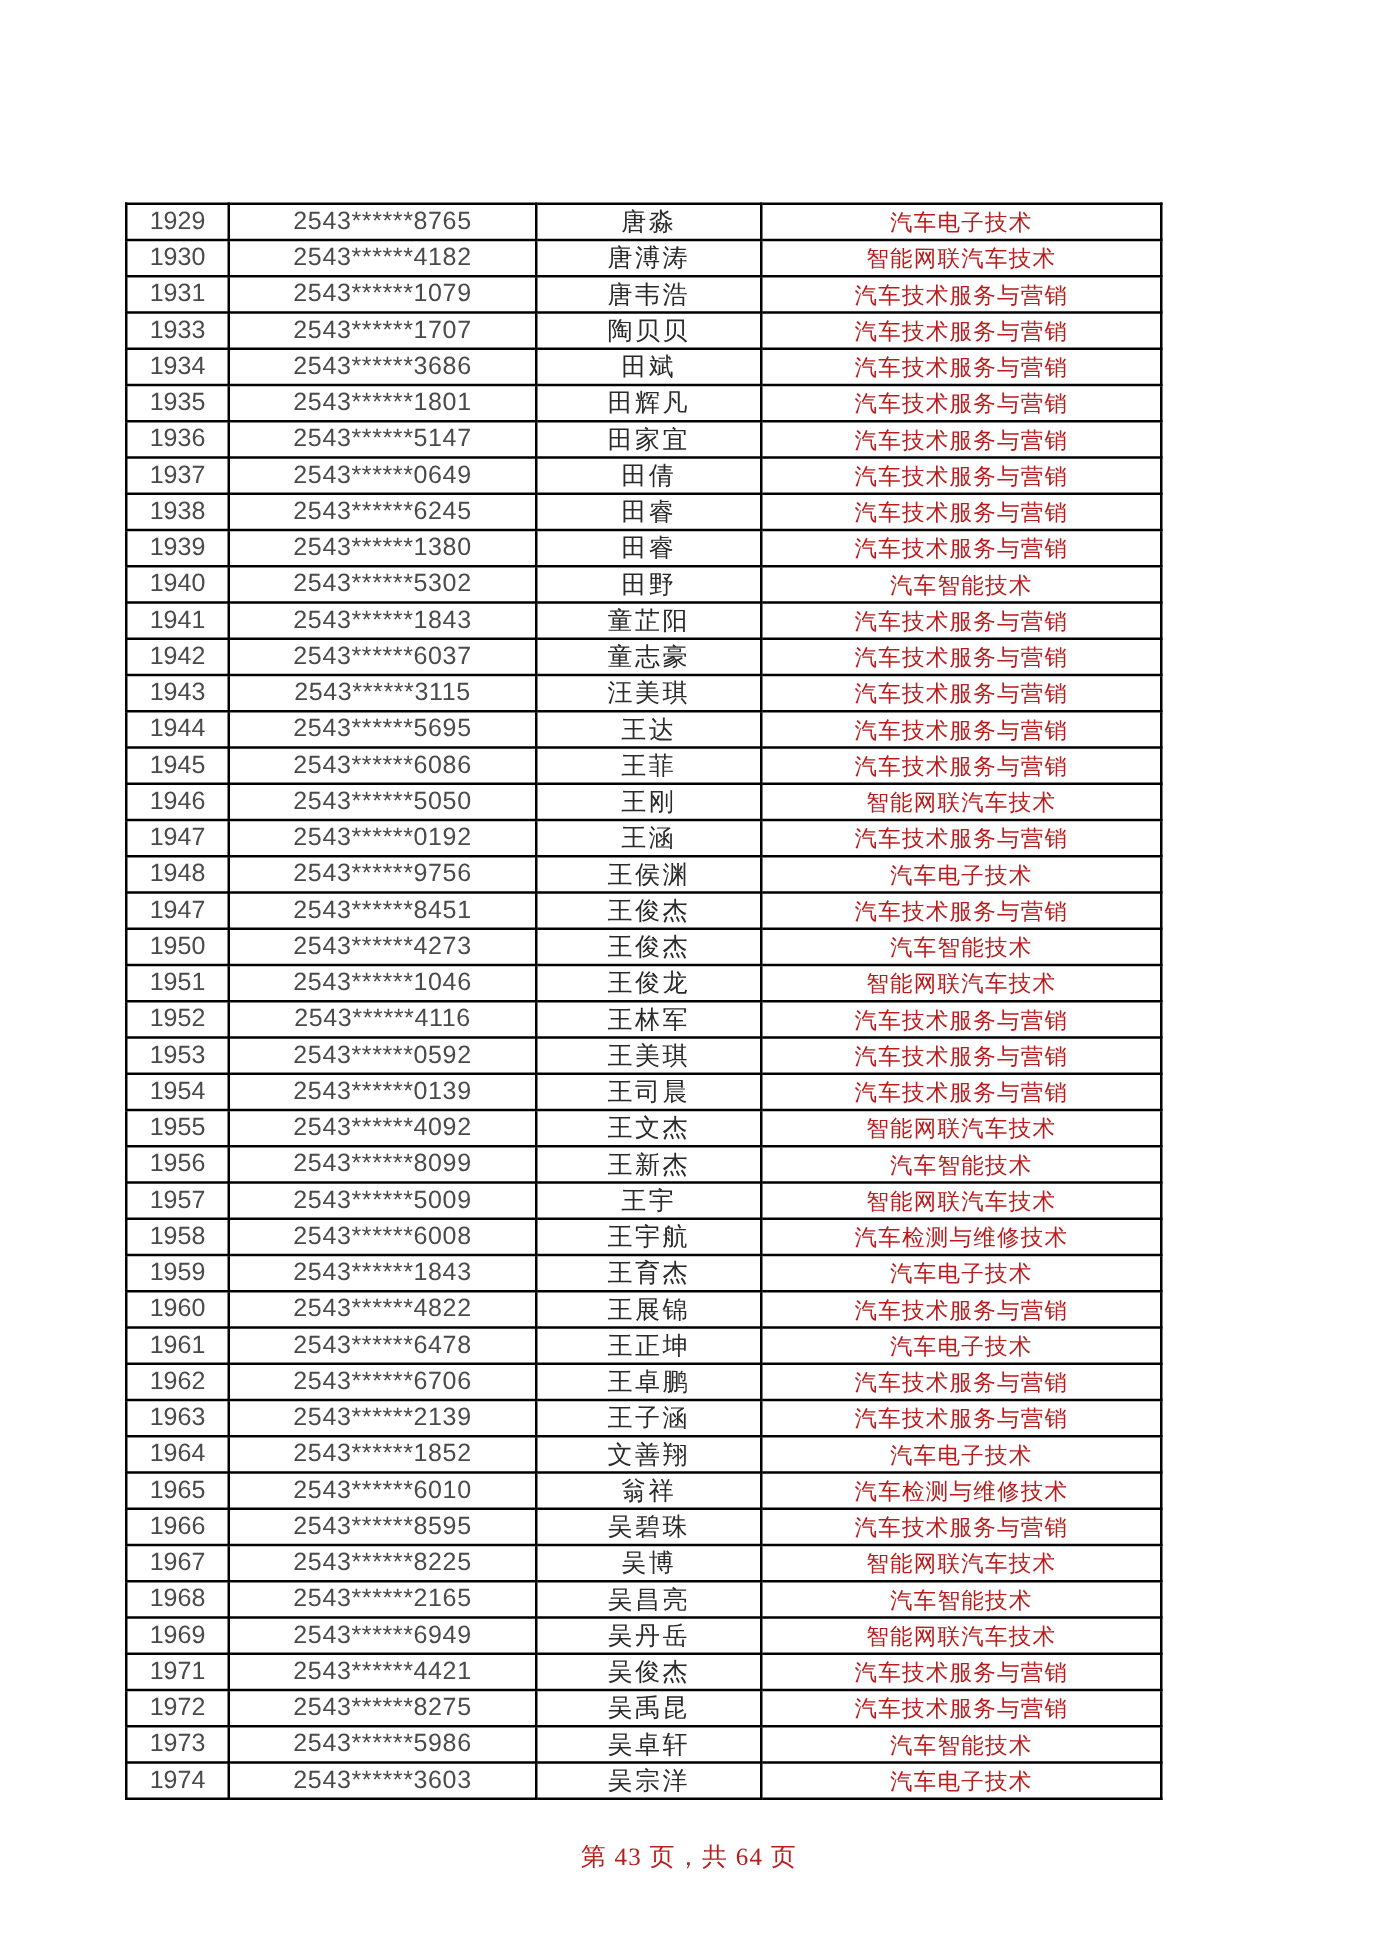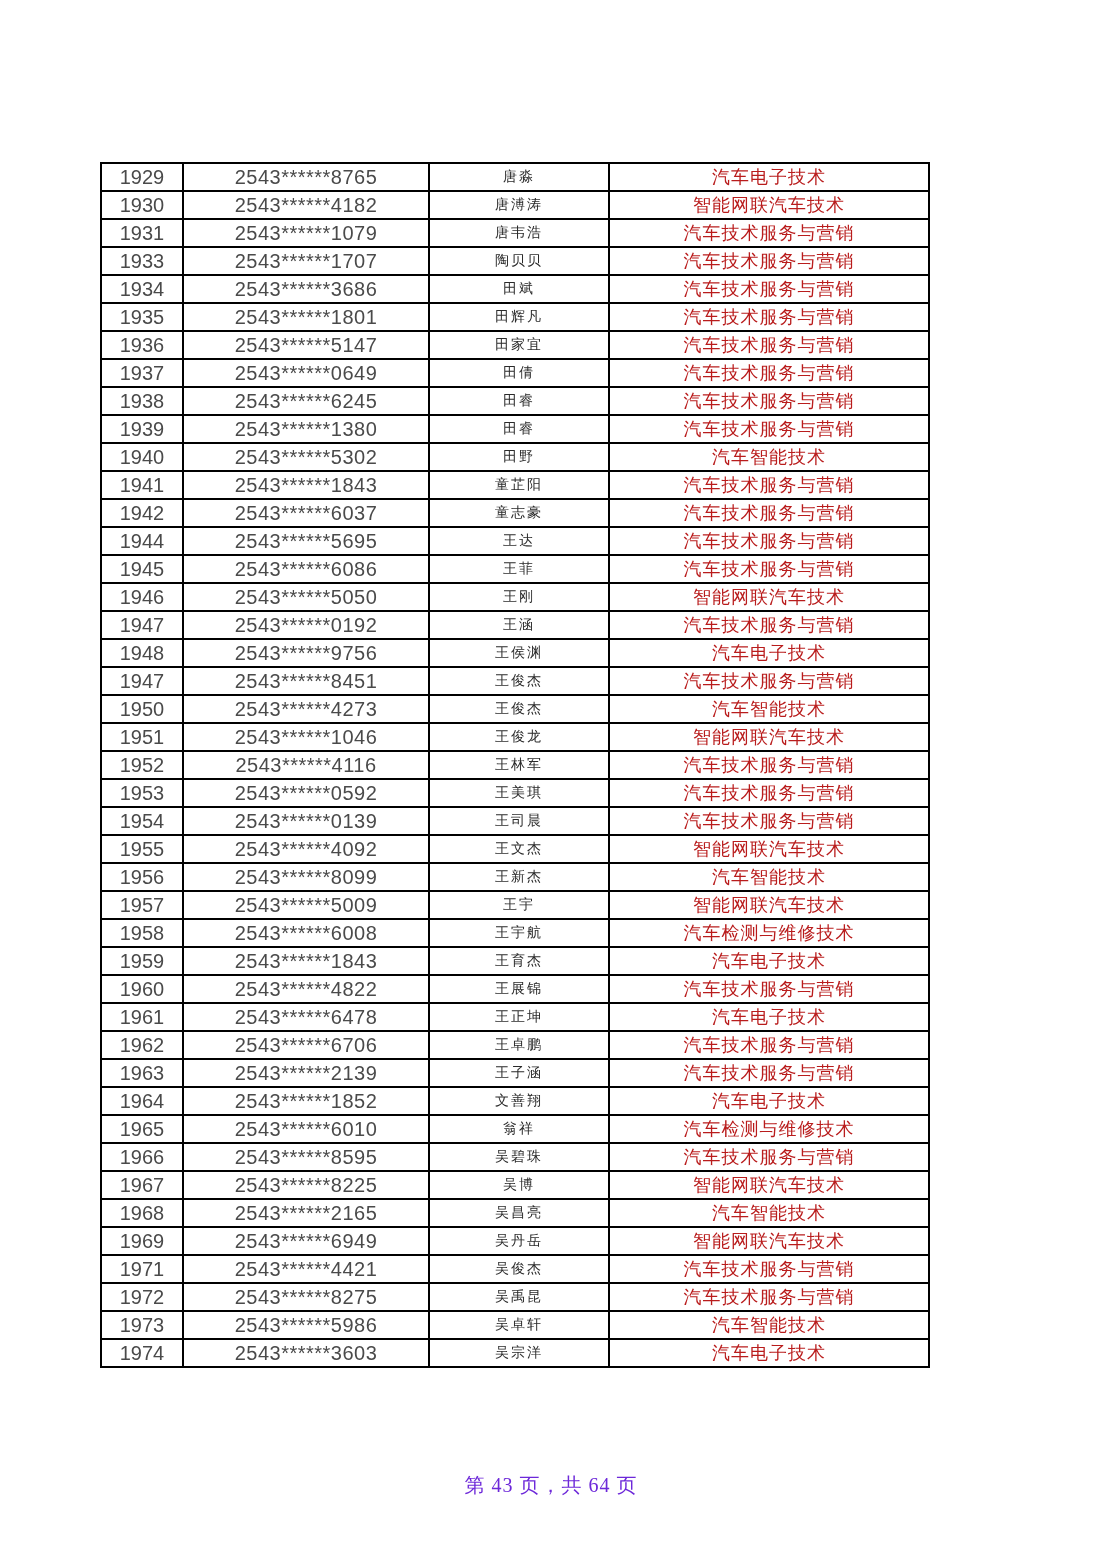--- a/index.html
+++ b/index.html
@@ -42,38 +42,38 @@
     font-size: 20px;
     color: #4a4a4a;
   }
   td.c-id {
     font-family: Liberation Sans, sans-serif;
     font-size: 20px;
     color: #4a4a4a;
     letter-spacing: 0.5px;
   }
   td.c-name {
-    font-size: 14px;
+    font-size: 20px;
     letter-spacing: 2px;
     color: #2a2a2a;
   }
   td.c-major {
     font-size: 18px;
     letter-spacing: 1px;
     color: #b91c1c;
   }
   .footer {
     position: absolute;
     top: 1472px;
     left: 0;
     width: 100%;
     text-align: center;
     font-size: 20px;
     letter-spacing: 1px;
-    color: #6d28d9;
+    color: #b91c1c;
   }
 </style>
 </head>
 <body>
 
 <div class="page">
   <table class="roster">
     <colgroup>
       <col style="width:82px">
       <col style="width:246px">
@@ -166,20 +166,26 @@
     <td class="c-major">汽车技术服务与营销</td>
   </tr>
 
   <tr>
     <td class="c-no">1942</td>
     <td class="c-id">2543******6037</td>
     <td class="c-name">童志豪</td>
     <td class="c-major">汽车技术服务与营销</td>
   </tr>
 
+  <tr>
+    <td class="c-no">1943</td>
+    <td class="c-id">2543******3115</td>
+    <td class="c-name">汪美琪</td>
+    <td class="c-major">汽车技术服务与营销</td>
+  </tr>
 
   <tr>
     <td class="c-no">1944</td>
     <td class="c-id">2543******5695</td>
     <td class="c-name">王达</td>
     <td class="c-major">汽车技术服务与营销</td>
   </tr>
 
   <tr>
     <td class="c-no">1945</td>

